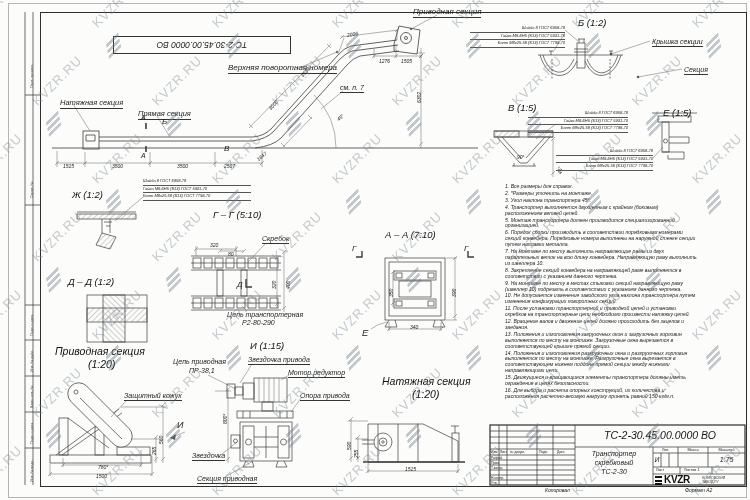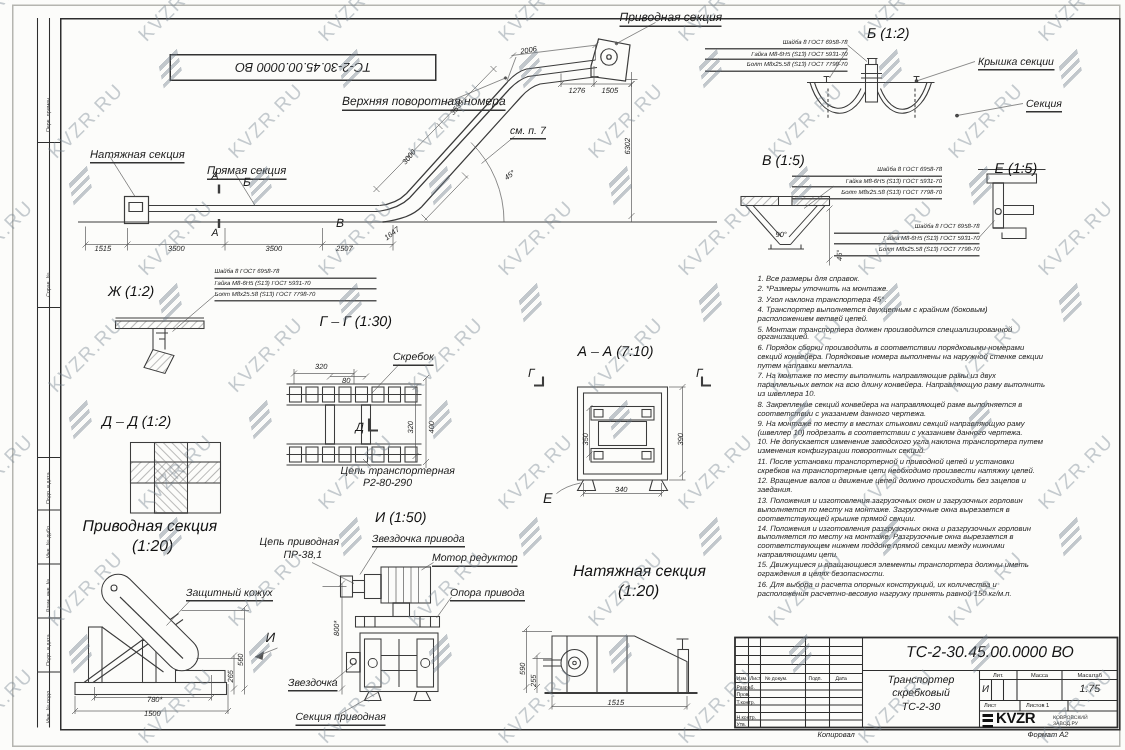--- a/index.html
+++ b/index.html
@@ -319,21 +319,21 @@
 
   <div class="lbl ttl" style="left:72px;top:190px">Ж (1:2)</div>
   <div class="fast la" style="left:143px;top:178px;width:108px">
     <div>Шайба 8 ГОСТ 6958-78</div>
     <div>Гайка М8-6Н5 (S13) ГОСТ 5931-70</div>
     <div>Болт М8х25.58 (S13) ГОСТ 7798-70</div>
   </div>
 
   <div class="lbl ttl" style="left:68px;top:277px">Д – Д (1:2)</div>
 
-  <div class="lbl ttl" style="left:213px;top:210px">Г – Г (1:30)</div>
+  <div class="lbl ttl" style="left:213px;top:210px">Г – Г (5:10)</div>
   <div class="lbl ul" style="left:262px;top:235px">Скребок</div>
   <div class="lbl dim" style="left:210px;top:243px">320</div>
   <div class="lbl dim" style="left:228px;top:252px">80</div>
   <div class="lbl dim v" style="left:272px;top:289px">320</div>
   <div class="lbl dim v" style="left:286px;top:289px">400</div>
   <div class="lbl" style="left:237px;top:281px;font-size:8px">Д</div>
   <div class="lbl" style="left:227px;top:311px">Цепь транспортерная</div>
   <div class="lbl" style="left:242px;top:319px">Р2-80-290</div>
 
   <div class="lbl ttl" style="left:385px;top:230px">А – А (7:10)</div>
@@ -349,21 +349,21 @@
   <div class="lbl" style="left:173px;top:358px">Цепь приводная</div>
   <div class="lbl" style="left:189px;top:367px">ПР-38,1</div>
   <div class="lbl ul" style="left:124px;top:392px">Защитный кожух</div>
   <div class="lbl dim" style="left:98px;top:465px">780*</div>
   <div class="lbl dim" style="left:96px;top:474px">1500</div>
   <div class="lbl dim v" style="left:159px;top:444px">560</div>
   <div class="lbl dim v" style="left:152px;top:455px">265</div>
   <div class="lbl dim v" style="left:223px;top:424px">800*</div>
   <div class="lbl" style="left:177px;top:421px;font-size:9px">И</div>
 
-  <div class="lbl ttl" style="left:250px;top:341px">И (1:50)</div>
+  <div class="lbl ttl" style="left:250px;top:341px">И (1:15)</div>
   <div class="lbl ul" style="left:248px;top:356px">Звездочка привода</div>
   <div class="lbl ul" style="left:288px;top:369px">Мотор редуктор</div>
   <div class="lbl ul" style="left:300px;top:392px">Опора привода</div>
   <div class="lbl ul" style="left:192px;top:452px">Звездочка</div>
   <div class="lbl ul" style="left:197px;top:475px">Секция приводная</div>
 
   <div class="lbl ttl" style="left:382px;top:376px;font-size:10.5px">Натяжная секция</div>
   <div class="lbl ttl" style="left:412px;top:389px;font-size:10.5px">(1:20)</div>
   <div class="lbl dim" style="left:405px;top:467px">1515</div>
   <div class="lbl dim v" style="left:347px;top:450px">590</div>

